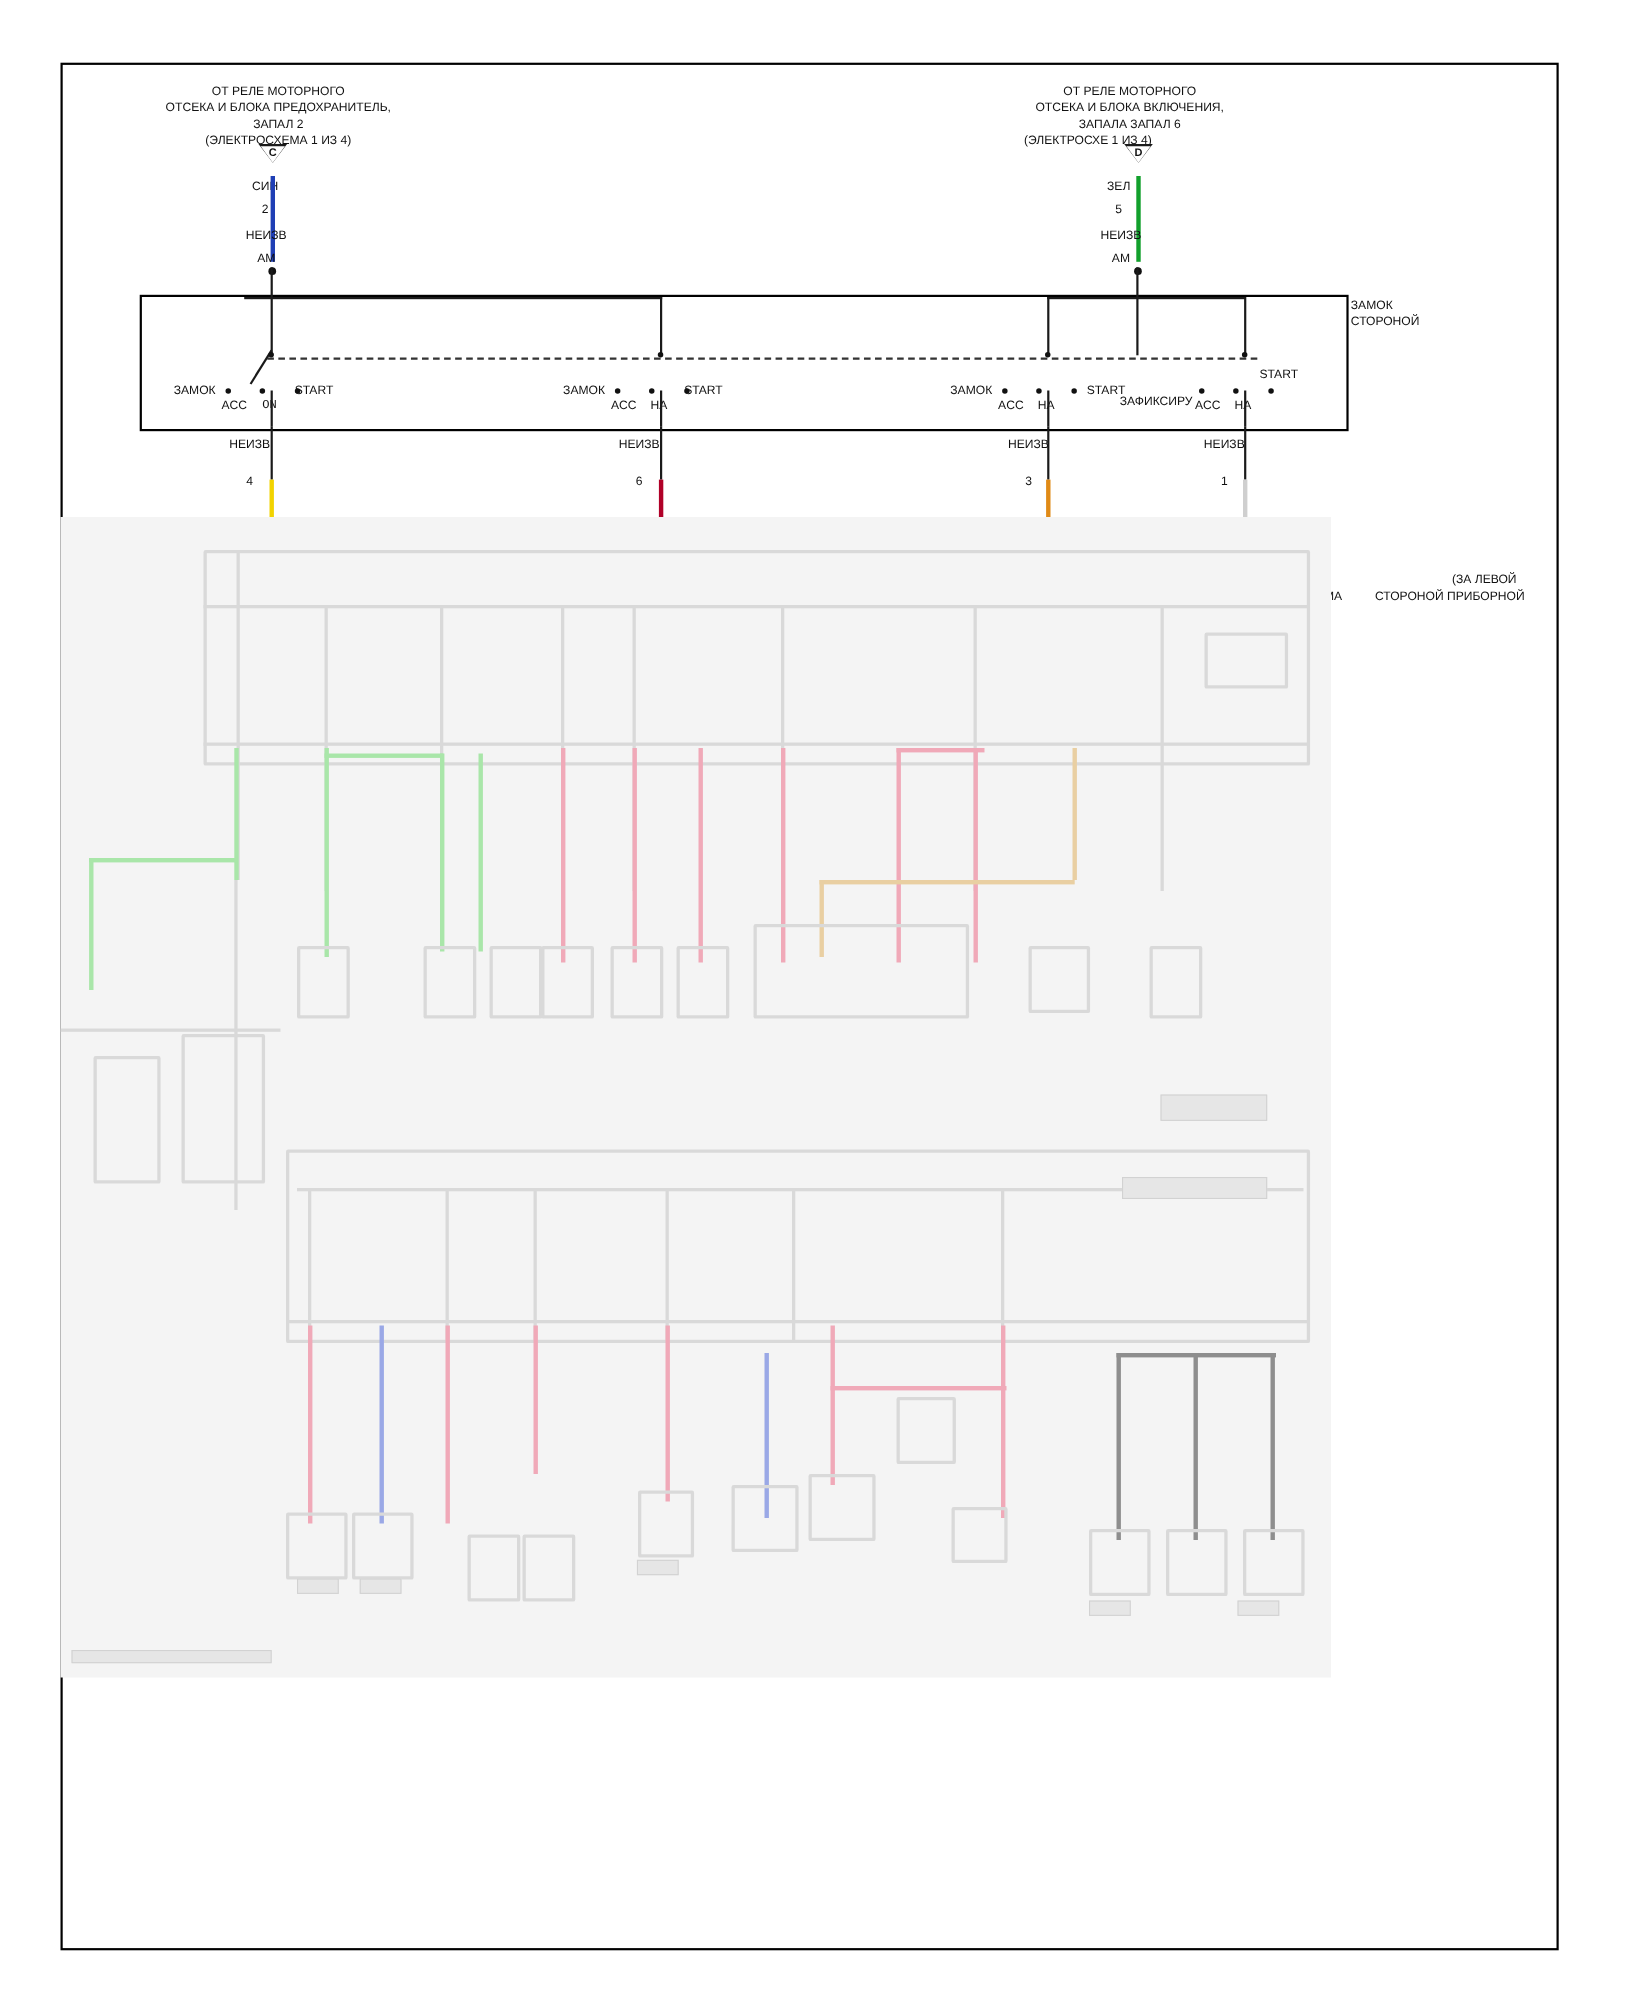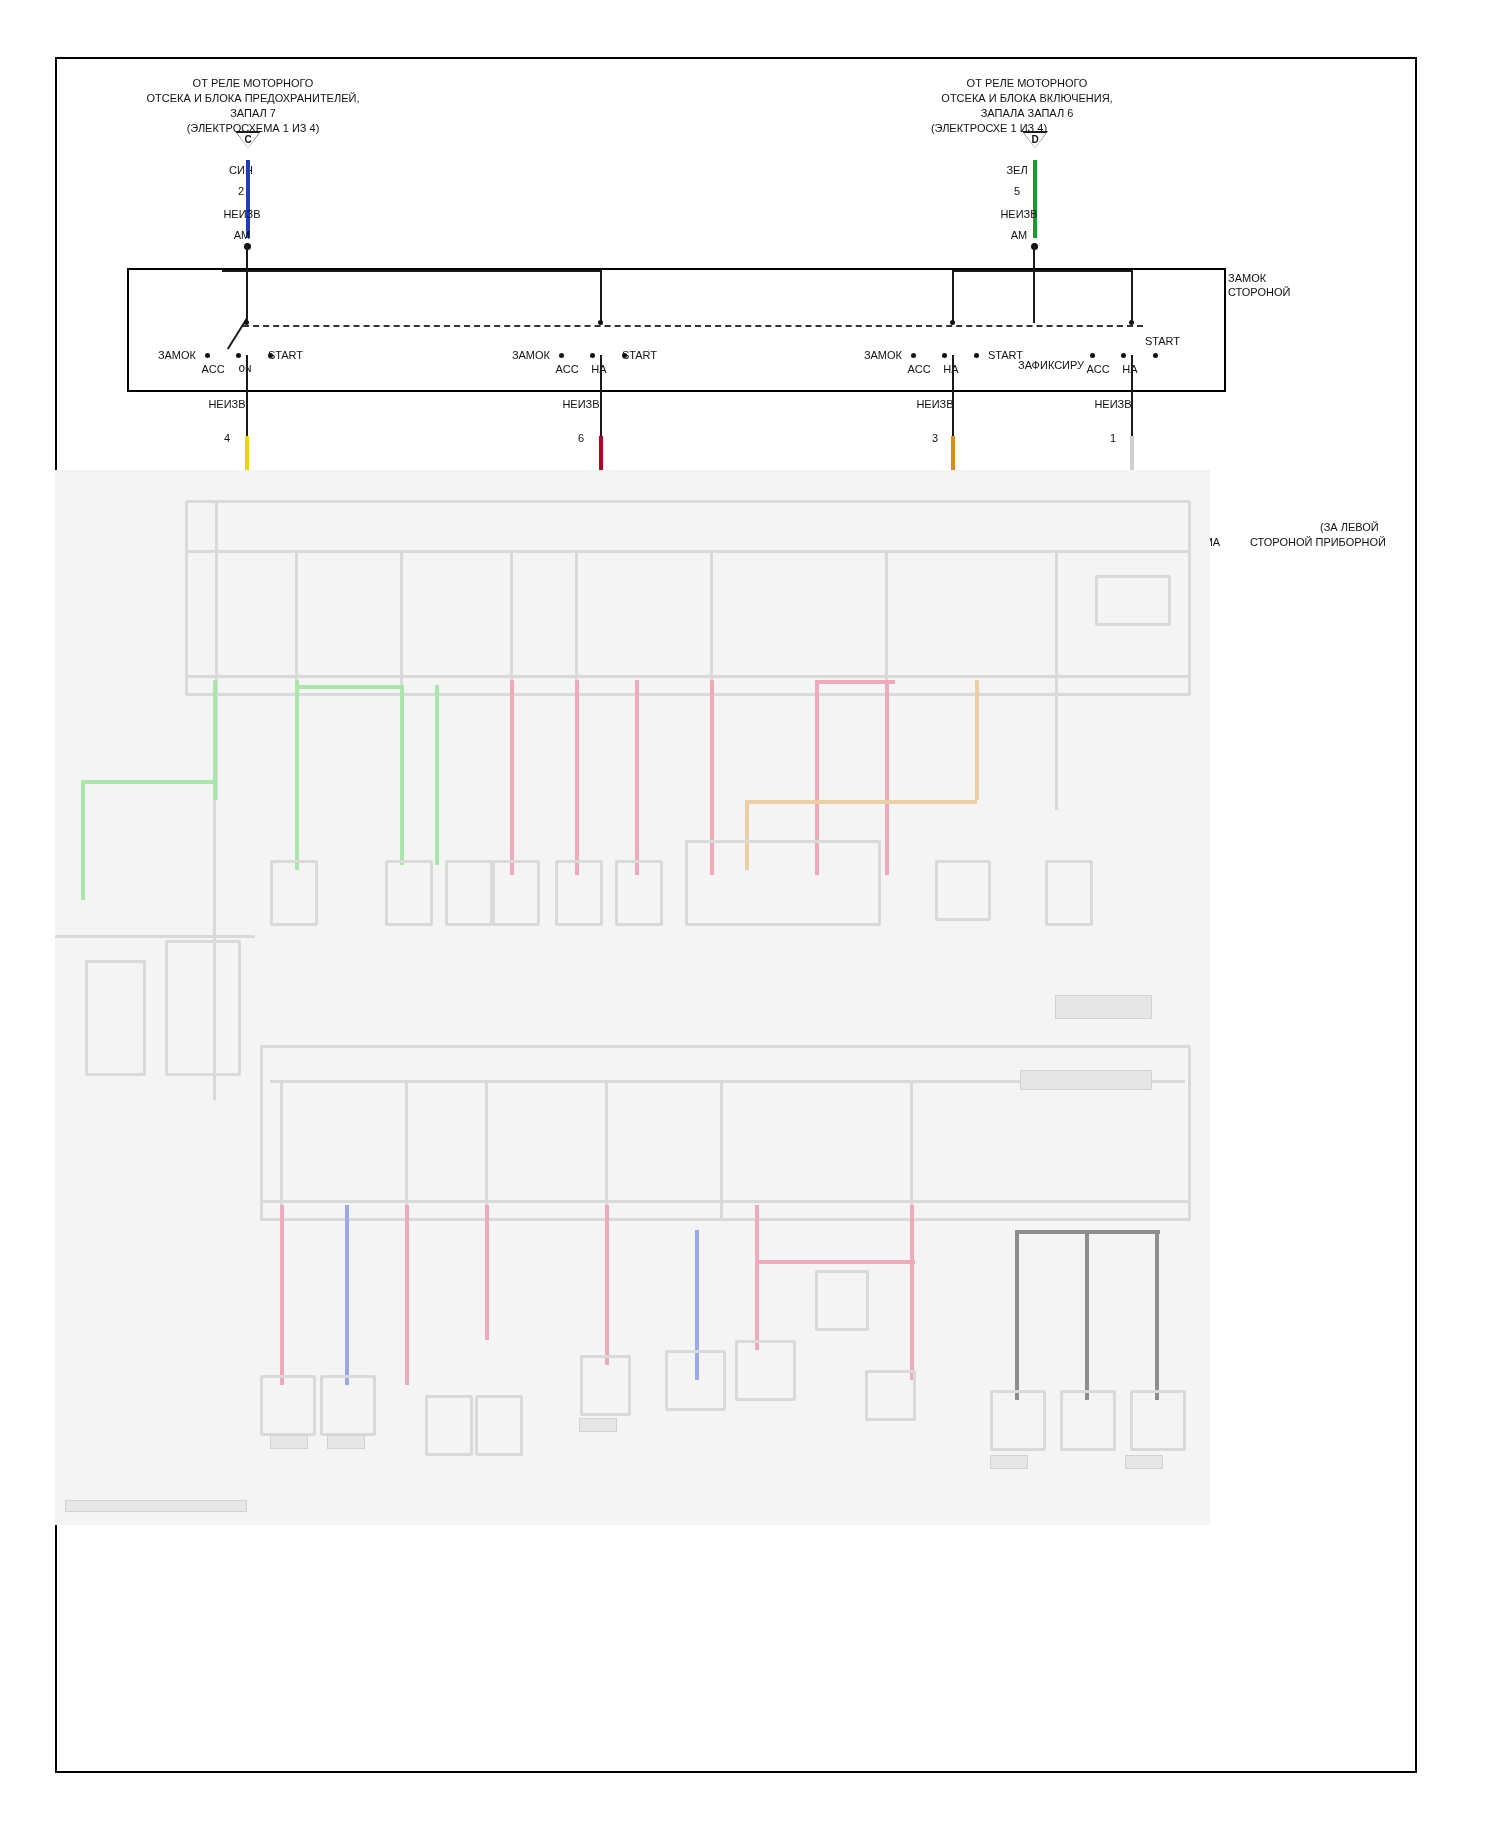--- a/index.html
+++ b/index.html
@@ -50,22 +50,22 @@
   .ldark{background:#8e8e8e;}
 </style>
 </head>
 <body>
 
 <div id="sheet">
 
   <div class="frame" style="left:55px;top:57px;width:1358px;height:1712px;"></div>
 
   <div class="txt c" style="left:248px;top:77px;">ОТ РЕЛЕ МОТОРНОГО</div>
-  <div class="txt c" style="left:248px;top:92px;">ОТСЕКА И БЛОКА ПРЕДОХРАНИТЕЛЕЙ,</div>
-  <div class="txt c" style="left:248px;top:107px;">ЗАПАЛ 7</div>
+  <div class="txt c" style="left:248px;top:92px;">ОТСЕКА И БЛОКА ПРЕДОХРАНИТЕЛЬ,</div>
+  <div class="txt c" style="left:248px;top:107px;">ЗАПАЛ 2</div>
   <div class="txt c" style="left:248px;top:122px;">(ЭЛЕКТРОСХЕМА 1 ИЗ 4)</div>
 
   <div class="tri" style="left:235px;top:131px;">
       <span class="inner"></span>
     </div>
   <div class="triletter" style="left:248px;top:134px;">C</div>
 
   <div class="txt c" style="left:236px;top:164px;">СИН</div>
   <div class="wire wblue" style="left:246px;top:160px;height:78px;"></div>
   <div class="txt c" style="left:236px;top:185px;">2</div>

